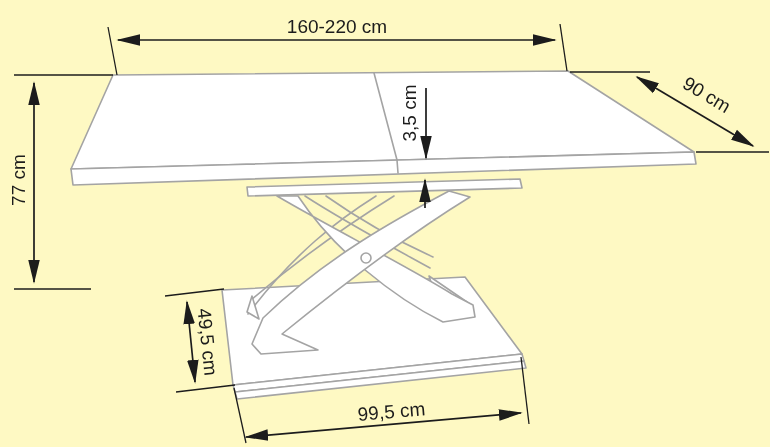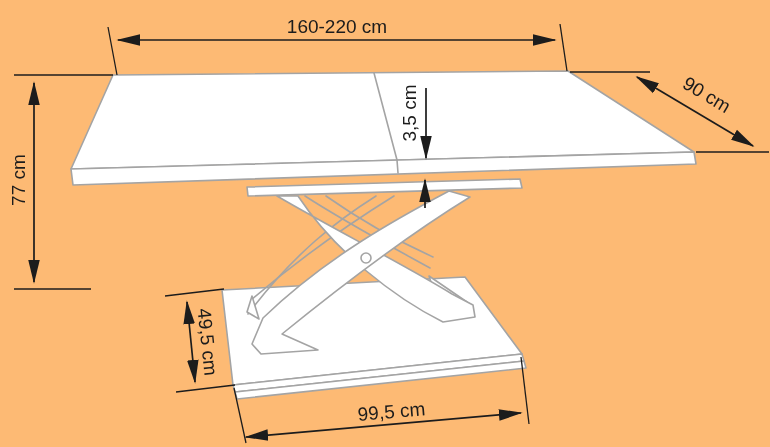--- a/index.html
+++ b/index.html
@@ -1,17 +1,17 @@
 <!DOCTYPE html>
 <html><head>
 <meta charset="utf-8">
 <style>
   html,body{margin:0;padding:0;background:#ffffff;}
   .stage{
-    position:relative;width:770px;height:447px;background:#fdba74;overflow:hidden;
+    position:relative;width:770px;height:447px;background:#fef9c3;overflow:hidden;
     font-family:"Liberation Sans", sans-serif;
   }
   svg{position:absolute;left:0;top:0;}
   .gray{stroke:#a4a4a4;stroke-width:1.6;fill:none;stroke-linejoin:round;stroke-linecap:round;}
   .grayfill{stroke:#a4a4a4;stroke-width:1.6;fill:#ffffff;stroke-linejoin:round;stroke-linecap:round;}
   .dim{stroke:#1c1c1c;stroke-width:1.7;fill:none;stroke-linecap:butt;}
   .ext{stroke:#1c1c1c;stroke-width:1.3;fill:none;stroke-linecap:butt;}
   .dim-label{
     font-family:"Liberation Sans", sans-serif;
     font-size:19px;fill:#1c1c1c;

